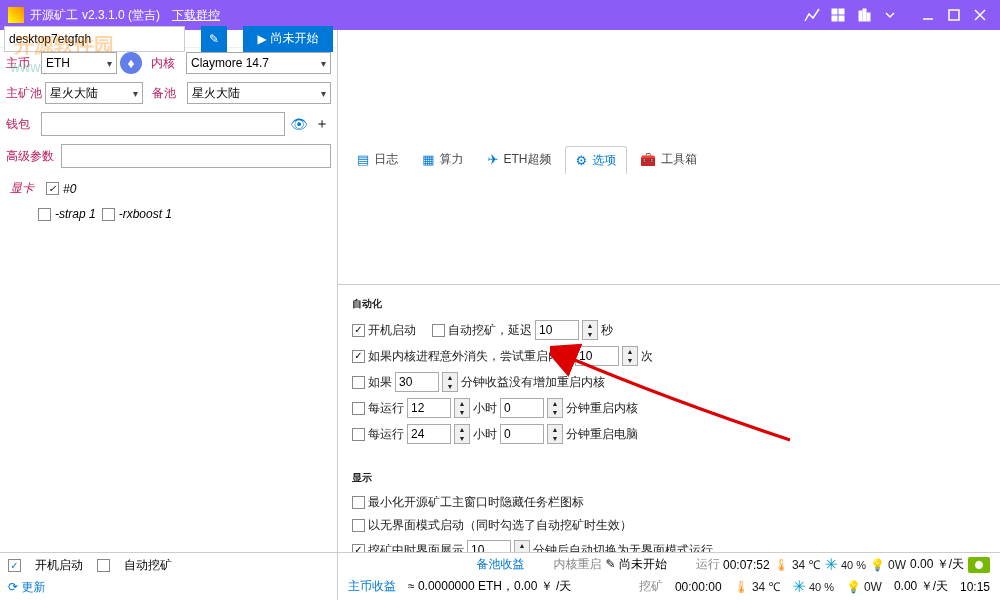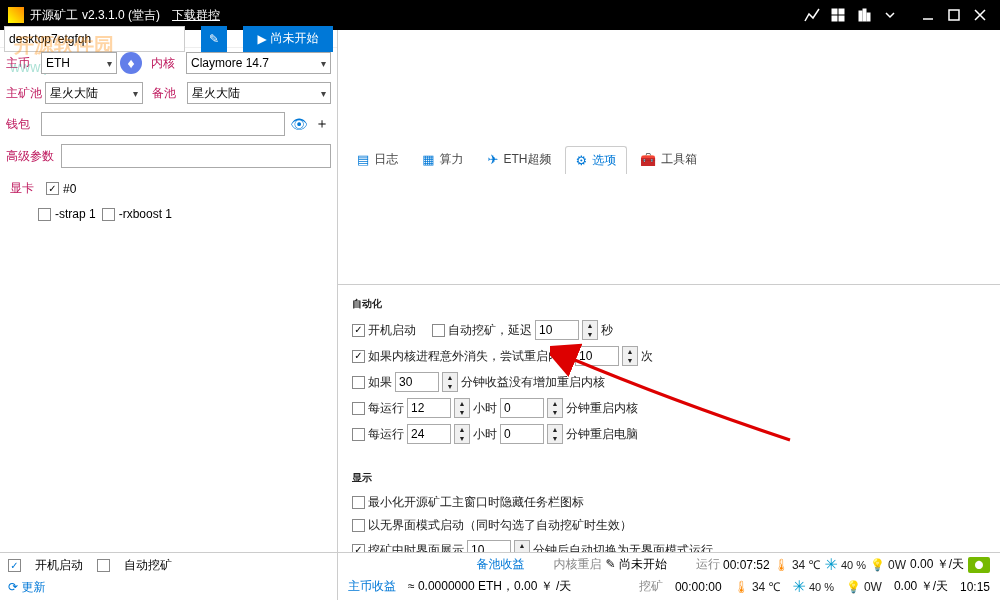--- a/index.html
+++ b/index.html
@@ -1,38 +1,38 @@
 <!DOCTYPE html>
 <html><head>
 <meta charset="utf-8">
 <style>
 * { margin: 0; padding: 0; box-sizing: border-box; font-family: "Microsoft YaHei", Arial, sans-serif; font-size: 12px; }
 body { background: #fff; width: 1000px; height: 600px; overflow: hidden; position: relative; }
-.titlebar { background: #000000; color: #fff; height: 30px; display: flex; align-items: center; padding: 0 8px; }
+.titlebar { background: #8b5cf6; color: #fff; height: 30px; display: flex; align-items: center; padding: 0 8px; }
 .titlebar .app-icon { width: 16px; height: 16px; background: linear-gradient(45deg, #ff0, #f80); margin-right: 6px; }
 .titlebar .title-link { margin-left: 12px; text-decoration: underline; cursor: pointer; }
 .titlebar .win-btns { display: flex; gap: 2px; margin-left: auto; align-items: center; }
 .titlebar .win-btn { width: 24px; height: 20px; display: flex; align-items: center; justify-content: center; cursor: pointer; }
 .titlebar .win-btn svg { fill: #fff; stroke: #fff; }
 .left-col { width: 338px; border-right: 1px solid #ccc; display: flex; flex-direction: column; }
 .host-row { display: flex; align-items: center; height: 18px; padding: 4px 4px; gap: 16px; border-bottom: 1px solid #eee; }
 .host-input { flex: 1; height: 26px; border: 1px solid #ccc; padding: 0 4px; }
 .pencil-btn { width: 26px; height: 26px; background: #0078d7; color: #fff; display: flex; align-items: center; justify-content: center; cursor: pointer; }
 .start-btn { width: 90px; height: 26px; background: #0078d7; color: #fff; display: flex; align-items: center; justify-content: center; gap: 4px; cursor: pointer; }
 .field-row { display: flex; align-items: center; padding: 4px 6px; gap: 3px; }
 .field-label { color: #be185d; min-width: 32px; }
 .select-box { height: 22px; border: 1px solid #aaa; padding: 0 18px 0 4px; background: #fff; position: relative; display: flex; align-items: center; cursor: pointer; }
 .select-box::after { content: "▾"; position: absolute; right: 4px; font-size: 10px; color: #444; }
 .eth-icon { width: 22px; height: 22px; background: #627eea; border-radius: 50%; display: flex; align-items: center; justify-content: center; color: #fff; font-size: 14px; }
 .wallet-input { flex: 1; height: 24px; border: 1px solid #aaa; padding: 0 4px; }
 .eye-icon { color: #0078d7; cursor: pointer; font-size: 14px; padding: 0 2px; }
 .plus-icon { color: #000; cursor: pointer; font-size: 14px; padding: 0 2px; }
 .advanced-input { flex: 1; height: 24px; border: 1px solid #aaa; padding: 0 4px; }
 .gpu-section { padding: 6px 10px 0 10px; }
-.gpu-row { display: flex; align-items: center; gap: 4px; padding: 2px 0; }
+.gpu-row { display: flex; align-items: center; gap: 4px; padding: 2px 0; font-style: italic; }
 .checkbox { width: 13px; height: 13px; border: 1px solid #888; display: inline-flex; align-items: center; justify-content: center; background: #fff; font-size: 10px; line-height: 1; cursor: pointer; }
 .checkbox.checked::before { content: "✓"; color: #000; }
 .checkbox.checked-blue::before { content: "✓"; color: #0078d7; }
 .tabs { display: flex; height: 34px; align-items: center; padding: 3px 8px 0 8px; gap: 2px; border-bottom: 1px solid #ccc; flex: 1; }
 .tab { padding: 5px 10px; display: flex; align-items: center; gap: 5px; cursor: pointer; border: 1px solid transparent; border-bottom: none; border-radius: 3px 3px 0 0; color: #444; }
 .tab.active { border-color: #ccc; background: #fff; color: #0078d7; position: relative; top: 1px; }
 .tab .tab-icon { color: #0078d7; font-size: 13px; }
 .main { display: flex; height: calc(600px - 30px - 48px); }
 .content { flex: 1; padding: 8px 14px; overflow-y: auto; color: #222; }
 .section-title { font-weight: bold; font-size: 10px; margin: 4px 0 6px 0; }

